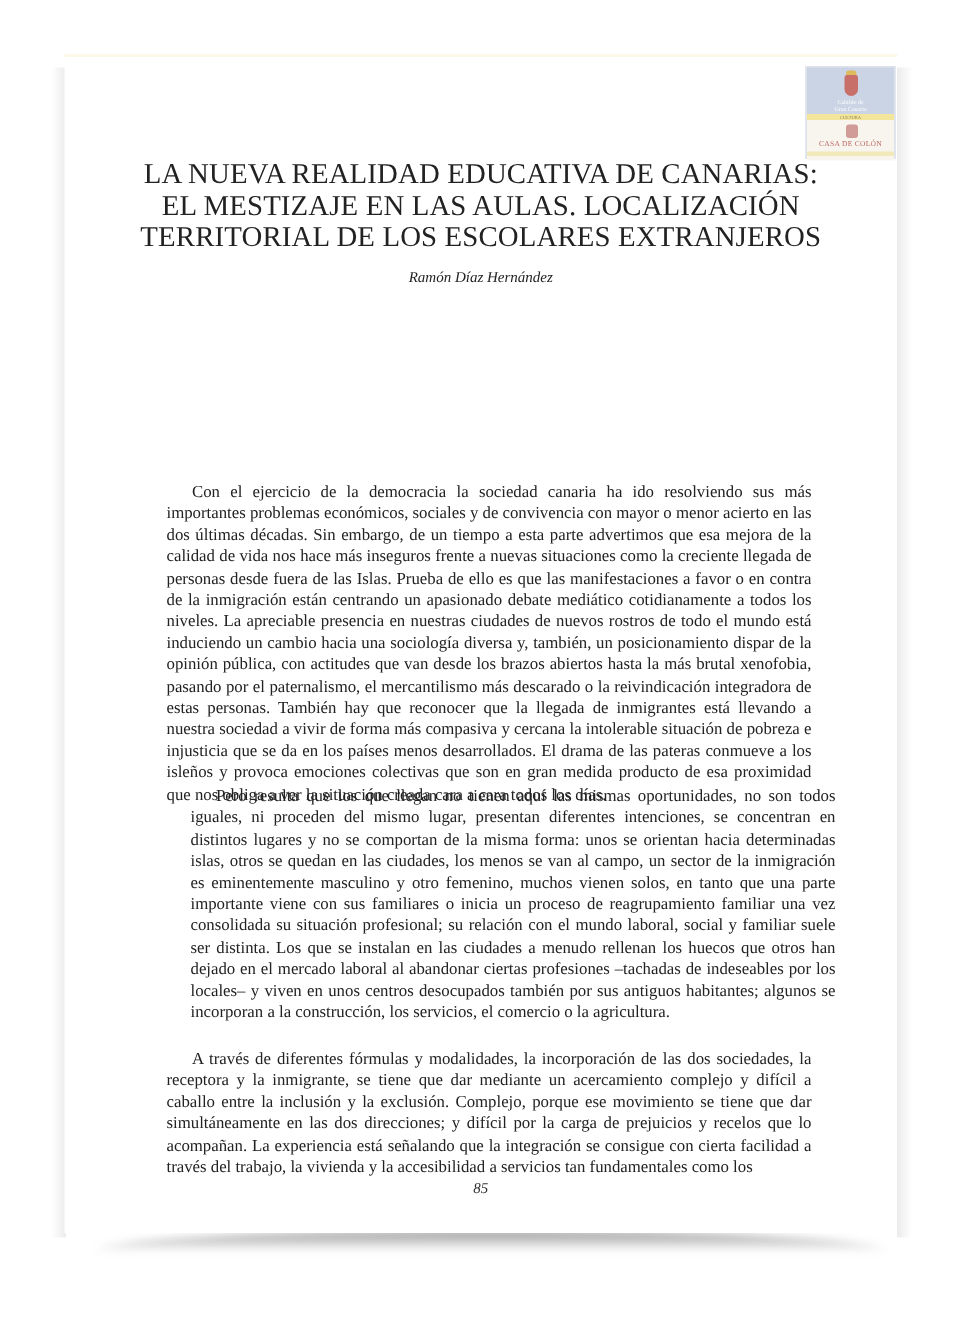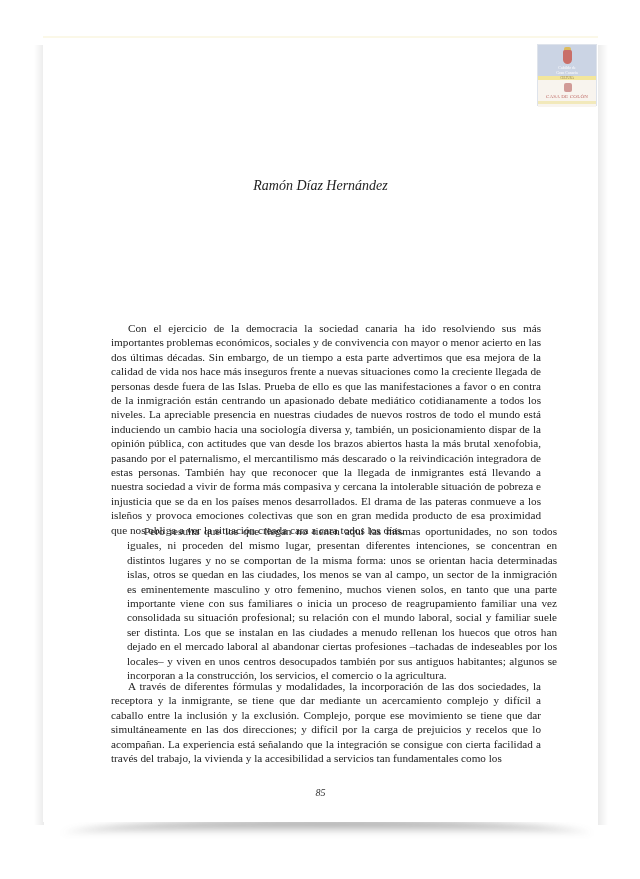--- a/index.html
+++ b/index.html
@@ -60,34 +60,34 @@
   }
   .logo .web {
     position: absolute; left: 0; top: 21px; width: 100%; height: 3px; background: #f0e6b0;
   }
   .title {
     position: absolute; left: 0; top: 68px; width: 555px; text-align: center;
     font-size: 19.2px; line-height: 21px; color: #222; letter-spacing: 0.1px;
   }
   .authors {
     position: absolute; left: 0; top: 139px; width: 555px; text-align: center;
-    font-style: italic; font-size: 14px; line-height: 17px; color: #222;
+    font-style: italic; font-size: 10px; line-height: 17px; color: #222;
   }
   .section-heading {
     position: absolute; left: 68px; top: 223px; width: 430px;
     font-size: 9.6px; line-height: 13px; color: #222; font-variant: small-caps; letter-spacing: 0.1px;
   }
   .body-text {
     position: absolute; left: 68px; width: 430px;
     font-size: 11.2px; line-height: 14.4px; color: #222; text-align: justify;
   }
   .body-text p { margin: 0; text-indent: 17px; }
   #para1 { top: 259px; margin-top: 24px; }
   #para2 { top: 486px; margin-left: 16px; }
-  #para3 { top: 641px; }
+  #para3 { top: 661px; }
   .page-number {
     position: absolute; left: 0; top: 749px; width: 555px; text-align: center;
     font-style: italic; font-size: 10px; color: #333;
   }
 </style>
 </head>
 <body>
 
 <div class="page-shadow-left"></div>
 <div class="page-shadow-right"></div>
@@ -101,20 +101,25 @@
     <div class="l-text" style="top:20px;">Cabildo de</div>
     <div class="l-text" style="top:25px;">Gran Canaria</div>
     <div class="band">CULTURA</div>
     <div class="lower">
       <div class="emblem"></div>
       <div class="casa">CASA DE COLÓN</div>
       <div class="web"></div>
     </div>
   </div>
 
+  <div class="title">
+    <div>LA NUEVA REALIDAD EDUCATIVA DE CANARIAS:</div>
+    <div>EL MESTIZAJE EN LAS AULAS. LOCALIZACIÓN</div>
+    <div>TERRITORIAL DE LOS ESCOLARES EXTRANJEROS</div>
+  </div>
 
   <div class="authors">
     <div>Ramón Díaz Hernández</div>
   </div>
 
 
   <div class="body-text" id="para1">
     <p>Con el ejercicio de la democracia la sociedad canaria ha ido resolviendo sus más importantes problemas económicos, sociales y de convivencia con mayor o menor acierto en las dos últimas décadas.  Sin embargo, de un tiempo a esta parte advertimos que esa mejora de la calidad de vida nos hace más inseguros frente a nuevas situaciones como la creciente llegada de personas desde fuera de las Islas. Prueba de ello es que las manifestaciones a favor o en contra de la inmigración están centrando un apasionado debate mediático cotidianamente a todos los niveles. La apreciable presencia en nuestras ciudades de nuevos rostros de todo el mundo está induciendo un cambio hacia una sociología diversa y, también, un posicionamiento dispar de la opinión pública, con actitudes que van desde los brazos abiertos hasta la más brutal xenofobia, pasando por el paternalismo, el mercantilismo más descarado o la reivindicación integradora de estas personas. También hay que reconocer que la llegada de inmigrantes está llevando a nuestra sociedad a vivir de forma más compasiva y cercana la intolerable situación de pobreza e injusticia que se da en los países menos desarrollados. El drama de las pateras conmueve a los isleños y provoca emociones colectivas que son en gran medida producto de esa proximidad que nos obliga a ver la situación creada cara a cara todos los días.</p>
   </div>
   <div class="body-text" id="para2">

